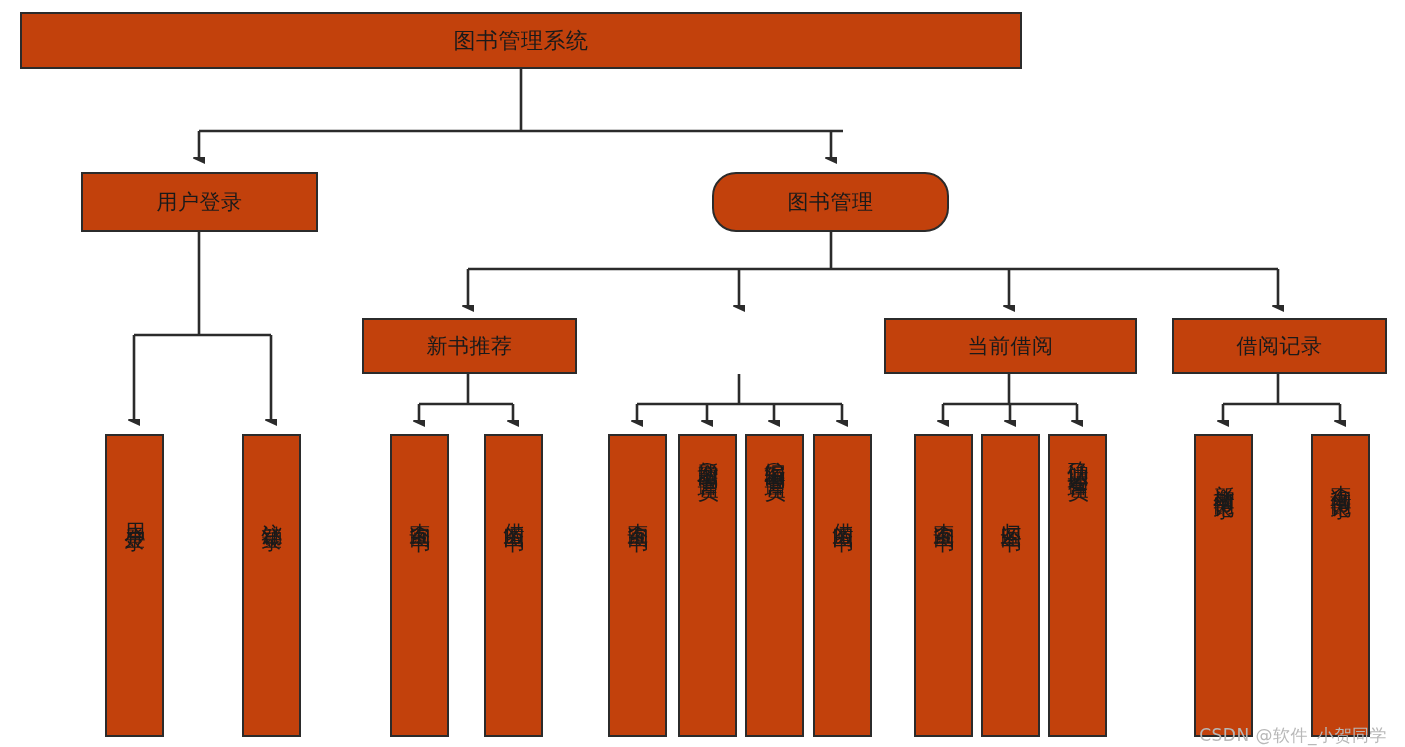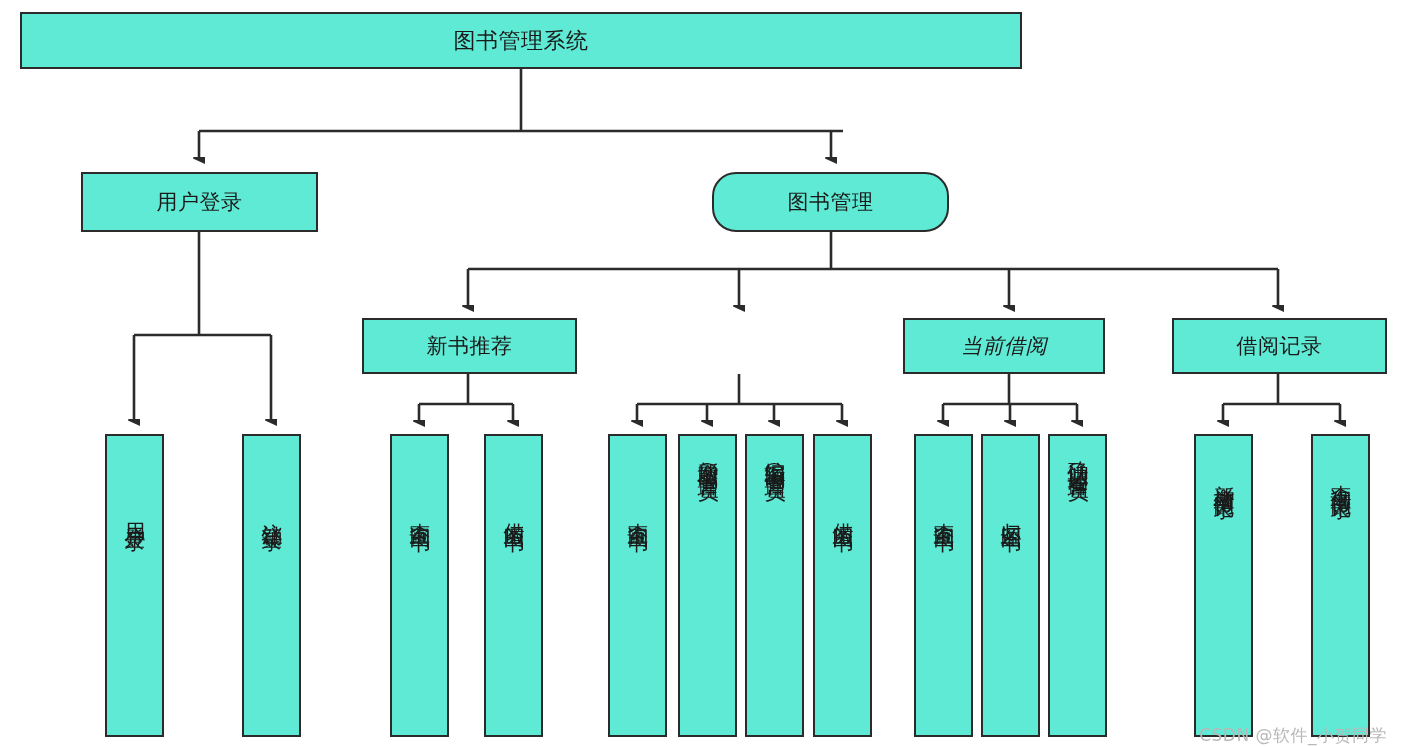--- a/index.html
+++ b/index.html
@@ -23,21 +23,21 @@
     position: absolute;
     left: 0;
     top: 0;
     width: 1405px;
     height: 747px;
     pointer-events: none;
   }
   .node {
     position: absolute;
     box-sizing: border-box;
-    background: #5eead4;
+    background: #c2410c;
     border: 2px solid #2b2b2b;
     display: flex;
     align-items: center;
     justify-content: center;
     color: #1a1a1a;
   }
   .node .label {
     display: block;
     text-align: center;
     line-height: 1.18;
@@ -144,21 +144,21 @@
   <div class="node horiz" style="left:81px; top:172px; width:237px; height:60px;">
     <span class="label">用户登录</span>
   </div>
   <div class="node horiz" style="left:712px; top:172px; width:237px; height:60px;border-radius:24px;">
     <span class="label">图书管理</span>
   </div>
 
   <div class="node horiz" style="left:362px; top:318px; width:215px; height:56px;">
     <span class="label">新书推荐</span>
   </div>
-  <div class="node horiz" style="left:903px; top:318px; width:202px; height:56px;font-style:italic;">
+  <div class="node horiz" style="left:884px; top:318px; width:253px; height:56px;">
     <span class="label">当前借阅</span>
   </div>
   <div class="node horiz" style="left:1172px; top:318px; width:215px; height:56px;">
     <span class="label">借阅记录</span>
   </div>
 
   <div class="node vert" style="left:105px; top:434px; width:59px; height:303px; padding-top:70px;">
     <span class="label">用户登录</span>
   </div>
   <div class="node vert" style="left:242px; top:434px; width:59px; height:303px; padding-top:70px;">

